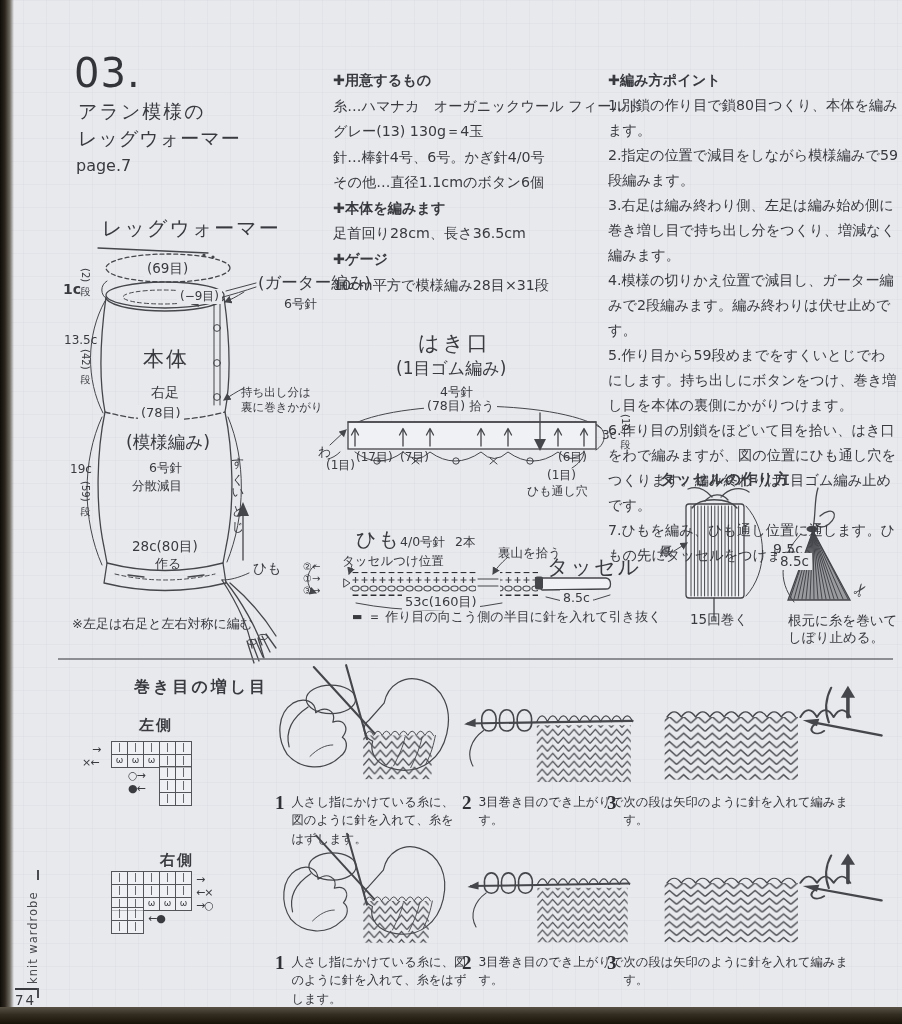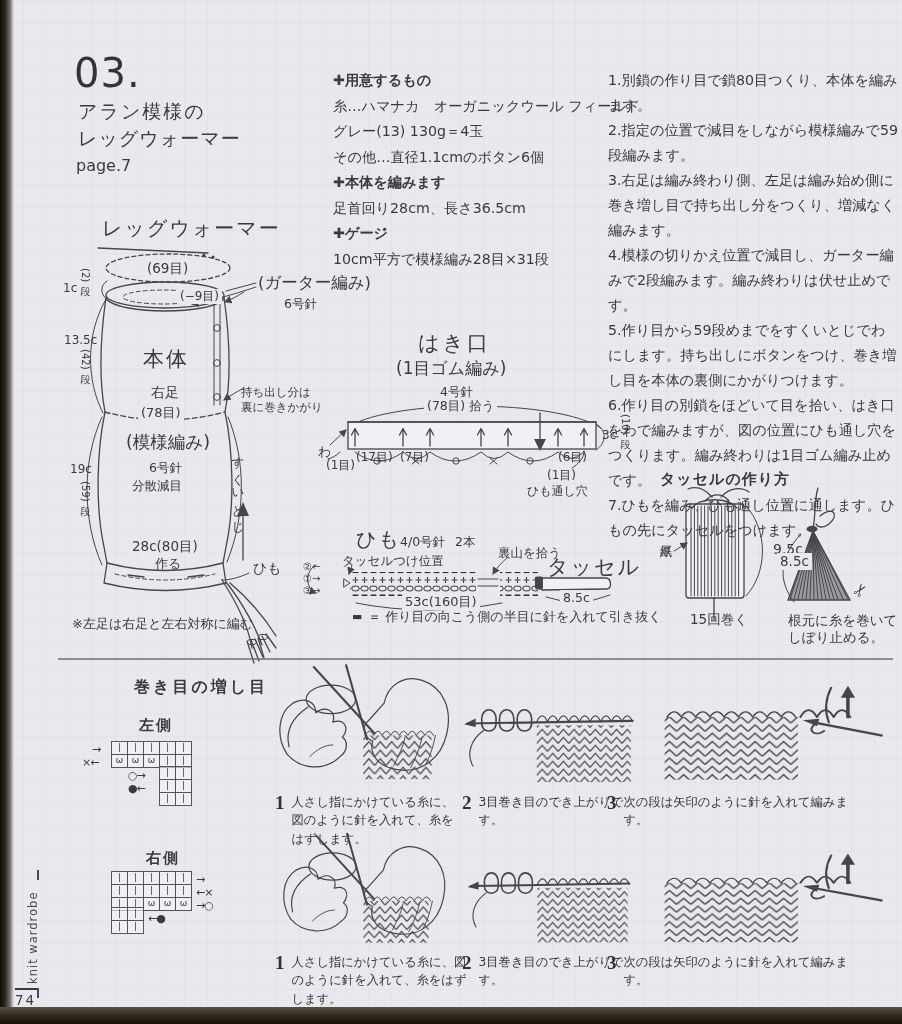--- a/index.html
+++ b/index.html
@@ -215,43 +215,45 @@
 
   <div class="lbl" style="left:74px;top:48px;font-size:40px;font-weight:500;letter-spacing:1px;color:#33343a;">03.</div>
   <div class="lbl" style="left:78px;top:100px;font-size:19px;letter-spacing:2px;">アラン模様の</div>
   <div class="lbl" style="left:78px;top:127px;font-size:19px;letter-spacing:1px;">レッグウォーマー</div>
   <div class="lbl" style="left:76px;top:156px;font-size:16px;">page.7</div>
 
   <div class="mat">
     <div class="b">✚用意するもの</div>
     <div>糸…ハマナカ　オーガニックウール フィールド</div>
     <div>グレー(13) 130g＝4玉</div>
+    <div>針…棒針4号、6号。かぎ針4/0号</div>
     <div>その他…直径1.1cmのボタン6個</div>
     <div class="b">✚本体を編みます</div>
     <div>足首回り28cm、長さ36.5cm</div>
     <div class="b">✚ゲージ</div>
     <div>10cm平方で模様編み28目×31段</div>
   </div>
 
   <div class="points">
+    <p class="b">✚編み方ポイント</p>
     <p>1.別鎖の作り目で鎖80目つくり、本体を編みます。</p>
     <p>2.指定の位置で減目をしながら模様編みで59段編みます。</p>
     <p>3.右足は編み終わり側、左足は編み始め側に巻き増し目で持ち出し分をつくり、増減なく編みます。</p>
     <p>4.模様の切りかえ位置で減目し、ガーター編みで2段編みます。編み終わりは伏せ止めです。</p>
     <p>5.作り目から59段めまでをすくいとじでわにします。持ち出しにボタンをつけ、巻き増し目を本体の裏側にかがりつけます。</p>
     <p>6.作り目の別鎖をほどいて目を拾い、はき口をわで編みますが、図の位置にひも通し穴をつくります。編み終わりは1目ゴム編み止めです。</p>
     <p>7.ひもを編み、ひも通し位置に通します。ひもの先にタッセルをつけます。</p>
   </div>
 
   <div class="lbl" style="left:102px;top:216px;font-size:20px;letter-spacing:2px;">レッグウォーマー</div>
   <div class="lbl bg" style="left:144px;top:260px;font-size:13.5px;">(69目)</div>
   <div class="lbl bg" style="left:137px;top:289px;font-size:12px;margin-left:40px;">(−9目)</div>
   <div class="lbl" style="left:258px;top:273px;font-size:16.5px;">(ガーター編み)</div>
   <div class="lbl" style="left:284px;top:296px;font-size:12.5px;">6号針</div>
-  <div class="lbl" style="left:63px;top:281px;font-size:12px;">1c</div>
+  <div class="lbl" style="left:63px;top:281px;font-size:14px;font-weight:bold;">1c</div>
   <div class="vlbl" style="left:78px;top:268px;font-size:10px;">(2段)</div>
   <div class="lbl" style="left:64px;top:333px;font-size:12px;">13.5c</div>
   <div class="vlbl" style="left:78px;top:349px;font-size:10px;">(42段)</div>
   <div class="lbl" style="left:143px;top:346px;font-size:21px;letter-spacing:2px;">本体</div>
   <div class="lbl" style="left:151px;top:384px;font-size:14px;">右足</div>
   <div class="lbl" style="left:241px;top:385px;font-size:11.5px;">持ち出し分は</div>
   <div class="lbl" style="left:241px;top:400px;font-size:11.5px;">裏に巻きかがり</div>
   <div class="lbl bg" style="left:138px;top:405px;font-size:13px;">(78目)</div>
   <div class="lbl" style="left:126px;top:432px;font-size:17.5px;">(模様編み)</div>
   <div class="lbl" style="left:149px;top:460px;font-size:12.5px;">6号針</div>
@@ -296,21 +298,21 @@
   <div class="vlbl" style="left:657px;top:536px;font-size:12px;">厚紙</div>
   <div class="lbl" style="left:764px;top:541px;font-size:14px;margin-left:9px;">9.5c</div>
   <div class="lbl" style="left:690px;top:611px;font-size:13.5px;">15回巻く</div>
   <div class="lbl bg" style="left:777px;top:553px;font-size:13.5px;">8.5c</div>
   <div class="scissors" style="left:853px;top:580px;">✂</div>
   <div class="lbl" style="left:788px;top:612px;font-size:13.5px;">根元に糸を巻いて</div>
   <div class="lbl" style="left:788px;top:629px;font-size:13.5px;">しぼり止める。</div>
 
   <div class="lbl b" style="left:134px;top:677px;font-size:16px;letter-spacing:3px;">巻き目の増し目</div>
   <div class="lbl b" style="left:139px;top:716px;font-size:15px;letter-spacing:2px;">左側</div>
-  <div class="lbl b" style="left:146px;top:851px;font-size:15px;letter-spacing:2px;font-family:Liberation Mono, monospace;">右側</div>
+  <div class="lbl b" style="left:160px;top:851px;font-size:15px;letter-spacing:2px;">右側</div>
 
   <div class="chart" style="left:112px;top:742px;">
       <div class="crow">
         <div class="ccell">|</div>
         <div class="ccell">|</div>
         <div class="ccell">|</div>
         <div class="ccell">|</div>
         <div class="ccell">|</div>
       </div>
       <div class="crow">

